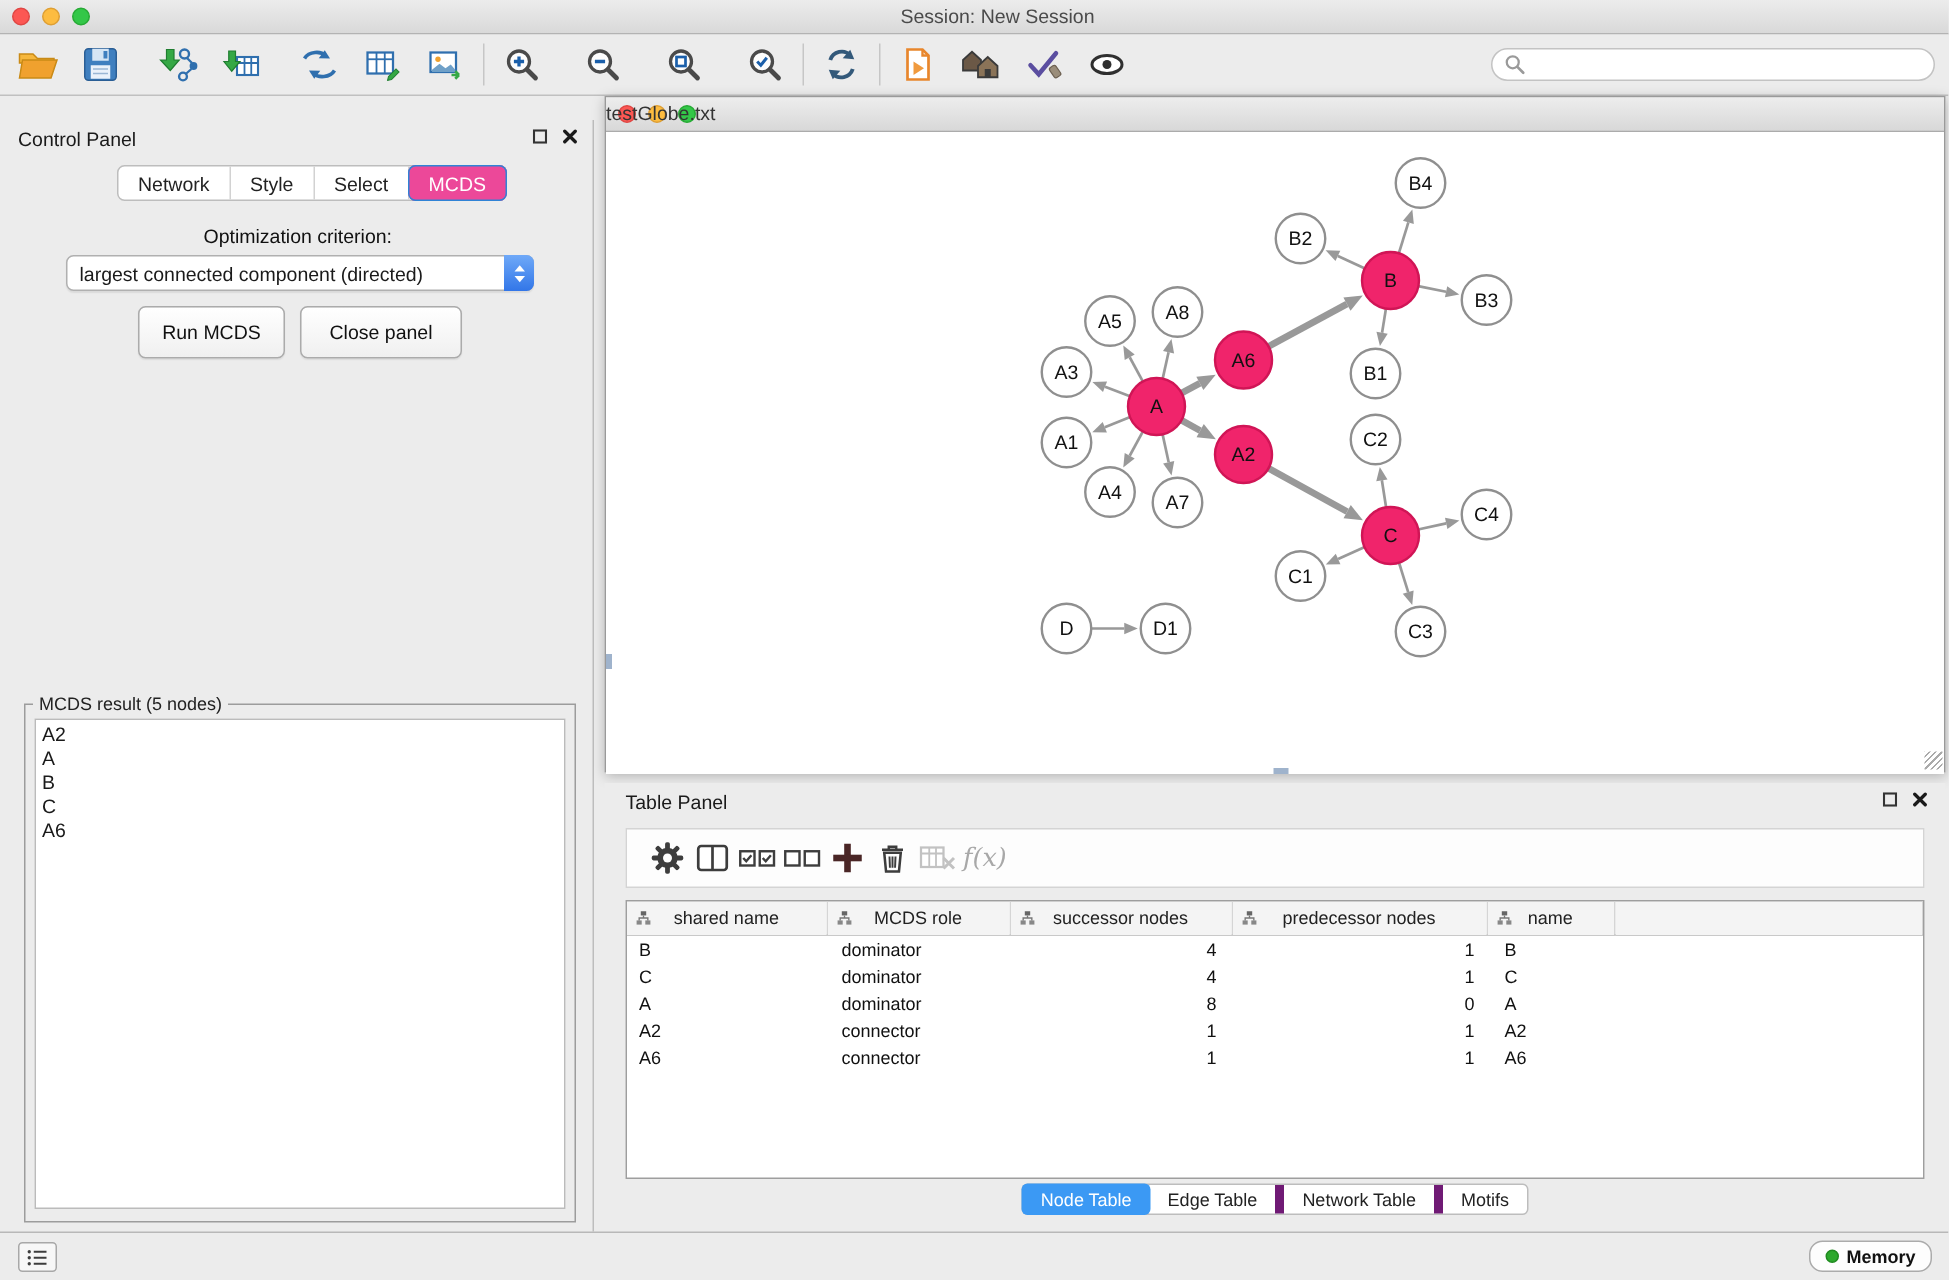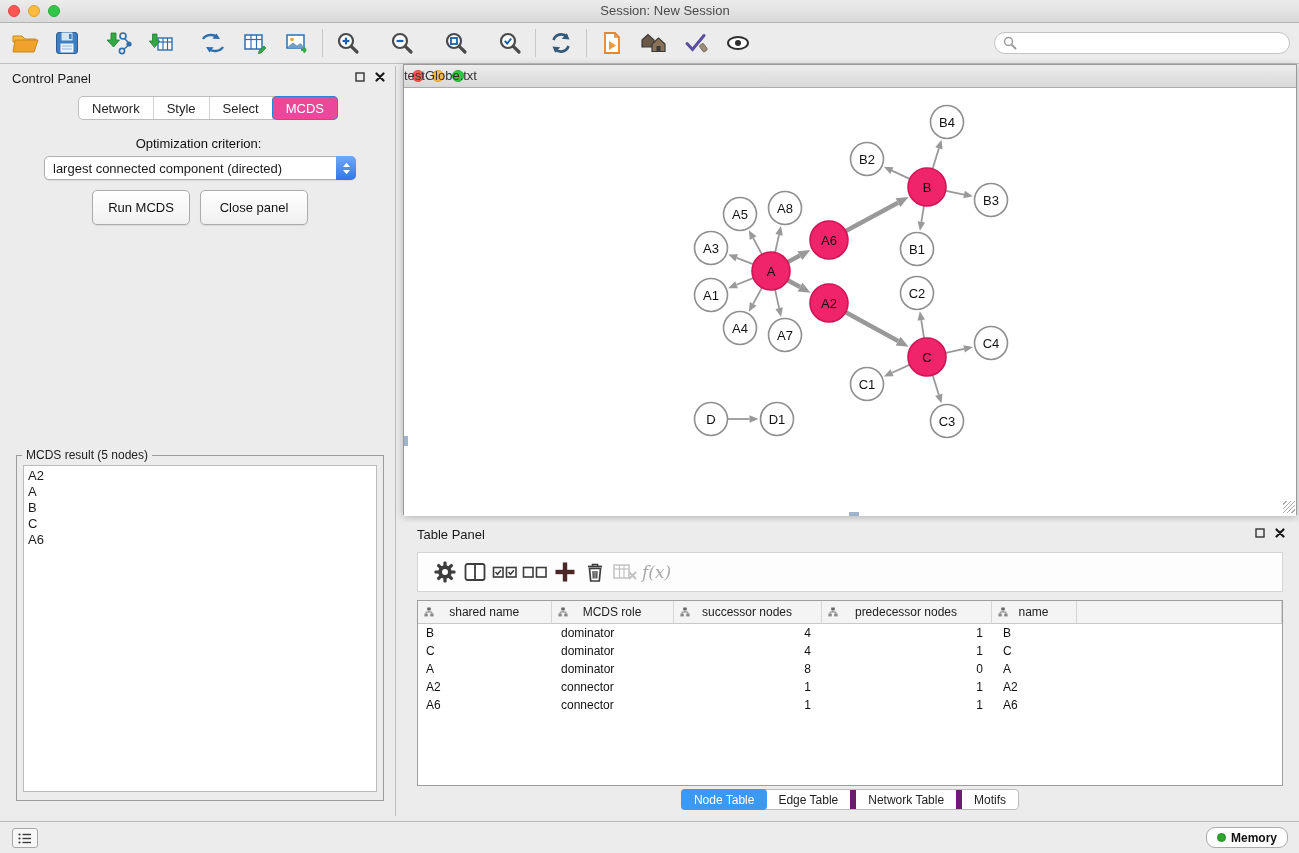--- a/index.html
+++ b/index.html
@@ -34,21 +34,21 @@
   .searchbox{
     position:absolute;right:9px;top:9px;width:296px;height:22px;background:#fff;
     border:1px solid #c3c3c3;border-radius:11px;display:flex;align-items:center;padding:0 8px;box-sizing:border-box;
   }
   .searchbox input{
     border:none;outline:none;background:transparent;flex:1;font-size:13px;margin-left:5px;
     font-family:"Liberation Sans",sans-serif;
   }
   
   .control-panel{
-    position:absolute;left:2px;top:66px;width:393px;height:750px;
+    position:absolute;left:2px;top:80px;width:393px;height:750px;
     background:#ececec;border-right:1px solid #bdbdbd;
   }
   .panel-title{position:absolute;left:10px;top:5px;font-size:13px;color:#1a1a1a;}
   .panel-icons{position:absolute;right:10px;top:6px;display:flex;gap:10px;align-items:center;}
   .cp-tabs{
     position:absolute;left:76px;top:30px;height:22px;display:flex;
     border:1px solid #bdbdbd;border-radius:5px;background:#fff;
   }
   .cp-tab{
     padding:0 13px;font-size:13px;display:flex;align-items:center;color:#222;

